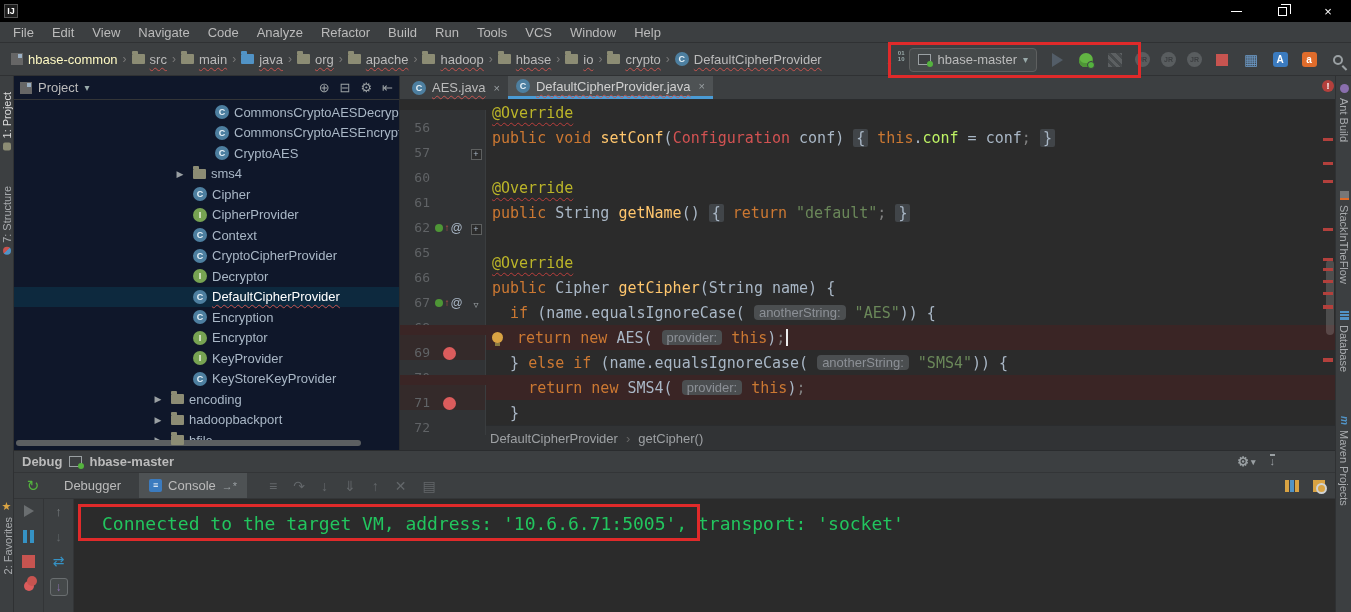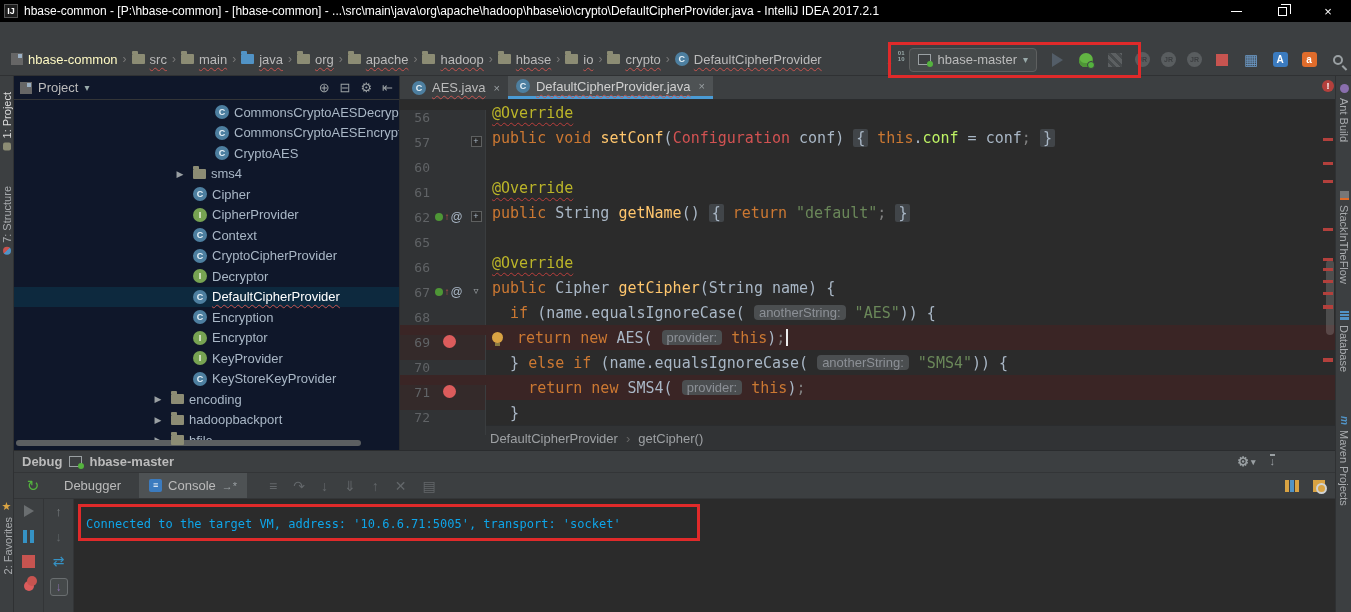--- a/index.html
+++ b/index.html
@@ -103,21 +103,21 @@
   
   .editor { position:absolute; left:400px; top:76px; width:935px; height:374px; background:#2B2B2B; }
   .ed-tabs { height:24px; background:#3C3F41; display:flex; align-items:flex-end; padding-left:4px;
     border-bottom:1px solid #2a2c2e; }
   .ed-tab { display:flex; align-items:center; gap:6px; height:23px; padding:0 8px; color:#BBBBBB;
     font-size:13px; }
   .ed-tab .x { color:#9aa0a3; font-size:11px; margin-left:2px; }
   .ed-tab.active { background:#4E5254; border-bottom:3px solid #4A9BD5; color:#D0D0D0; }
   .code { position:relative; height:325px; }
   .code-line { display:flex; height:25px; align-items:center; position:relative; }
-  .gut { width:86px; height:25px; background:#313335; display:flex; align-items:flex-start; flex:0 0 auto;
+  .gut { width:86px; height:25px; background:#313335; display:flex; align-items:flex-end; flex:0 0 auto;
     border-right:1px solid #3a3d3f;margin-top:19px; }
   .lnum { width:30px; text-align:right; color:#606366; font-size:13px;
     font-family:"DejaVu Sans Mono", monospace; }
   .gicons { width:38px; display:flex; align-items:center; justify-content:center; gap:1px; }
   .foldc { width:16px; text-align:center; color:#9aa0a3; font-size:10px; }
   .fold-plus { display:inline-block; width:11px; height:11px; border:1px solid #5E6060; background:#2B2B2B;
     color:#A9B7C6; font-size:9px; line-height:9px; text-align:center; }
   .bp { width:13px; height:13px; border-radius:50%; background:#DB5C5C; }
   .ovr-dot { width:8px; height:8px; border-radius:50%; background:#4E9636; display:inline-block; }
   .ovr-arrow { color:#C75450; font-size:10px; font-weight:bold; }
@@ -185,52 +185,66 @@
   .resume-tri { width:0; height:0; border-left:10px solid #6a6e70; border-top:6px solid transparent;
     border-bottom:6px solid transparent; }
   .pause-ic { display:flex; gap:3px; } .pause-ic i { width:4px; height:13px; background:#3592C4; }
   .bp2 { position:relative; width:10px; height:10px; border-radius:50%; background:#DB5C5C; }
   .bp2::after { content:""; position:absolute; left:3px; top:-5px; width:10px; height:10px; border-radius:50%;
     background:#C75450; }
   .refresh-ic { color:#3592C4; font-size:14px; }
   .layout-ic { width:18px; height:18px; border:1px solid #6a6e70; border-radius:3px; display:flex;
     align-items:center; justify-content:center; color:#8A6FAE; font-size:12px; background:#45494A; }
   .console-area { flex:1; background:#2B2B2B; position:relative; }
-  .console-line { position:absolute; left:12px; top:10px; color:#0ea5e9; font-size:12px;
+  .console-line { position:absolute; left:28px; top:10px; color:#22c55e; font-size:18px;
     font-family:"DejaVu Sans Mono", monospace; white-space:pre; line-height:30px; }
 
   
   .anno { position:absolute; border:3px solid #E02A2A; z-index:50; pointer-events:none; }
   .anno1 { left:888px; top:42px; width:253px; height:36px; }
   .anno2 { left:78px; top:504px; width:622px; height:37px; }
 
   .gear-wrap { display:flex; align-items:center; gap:2px; }
   .hide-ic { border-top:2px solid #9aa0a3; line-height:10px; font-size:11px; }
 </style>
 </head>
 <body>
 
 <div id="app">
 
   <div class="titlebar">
     <div class="app-ico">IJ</div>
-    <span style="white-space:nowrap;">hbase-common - [P:\hbase-common] - [hbase-common] - ...\src\main\java\org\apache\hadoop\hbase\io\crypto\DefaultCipherProvider.java - IntelliJ IDEA 2017.2.1</span>
     <div class="win-btns">
       <div class="win-btn">
           <span class="min-glyph"></span>
         </div>
       <div class="win-btn">
           <span class="restore-glyph"></span>
         </div>
       <div class="win-btn">
           <span>×</span>
         </div>
     </div>
   </div>
 
+  <div class="menubar" id="menu-bar">
+      <span class="menu-item">File</span>
+      <span class="menu-item">Edit</span>
+      <span class="menu-item">View</span>
+      <span class="menu-item">Navigate</span>
+      <span class="menu-item">Code</span>
+      <span class="menu-item">Analyze</span>
+      <span class="menu-item">Refactor</span>
+      <span class="menu-item">Build</span>
+      <span class="menu-item">Run</span>
+      <span class="menu-item">Tools</span>
+      <span class="menu-item">VCS</span>
+      <span class="menu-item">Window</span>
+      <span class="menu-item">Help</span>
+    </div>
 
   <div class="navbar">
     <div class="crumbs" id="nav-crumbs">
         <span class="crumb first">
           <span class="picon"></span>
           <span class="bc-label">hbase-common</span>
         </span>
         <span class="bc-sep">›</span>
         <span class="crumb">
           <span class="ficon"></span>

